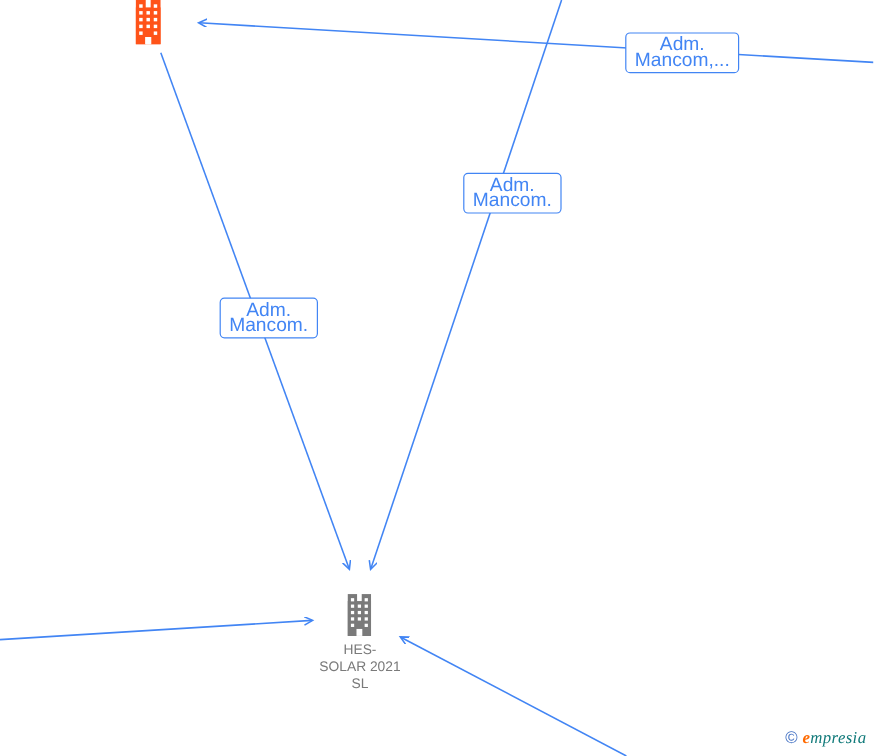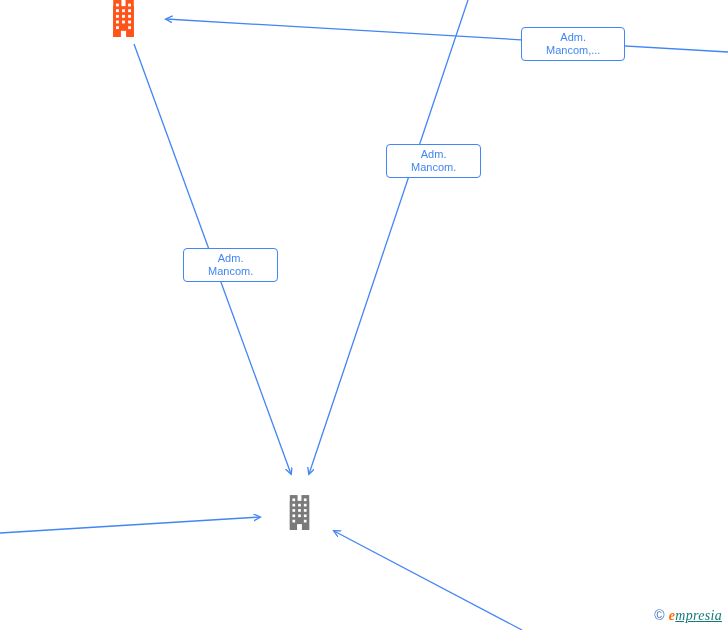--- a/index.html
+++ b/index.html
@@ -18,36 +18,36 @@
     position:absolute;left:250px;top:535px;width:100px;
     text-align:center;color:#7a7a7a;font-size:11.5px;line-height:14px;
     z-index:3;cursor:pointer;
   }
   .edge-label{
     position:absolute;z-index:3;
     background:#ffffff;
     border:1px solid #4285F4;
     border-radius:4px;
     color:#4285F4;
-    font-size:11px;line-height:13px;
-    padding:3px 24px;
+    font-size:16px;line-height:13px;
+    padding:3px 7px;
     text-align:center;
     white-space:nowrap;
   }
   .edge-label-1{left:521px;top:27px;}
   .edge-label-2{left:386px;top:144px;}
   .edge-label-3{left:183px;top:248px;}
   .watermark{
     position:absolute;right:6px;bottom:6px;z-index:3;
     font-size:14px;letter-spacing:0.3px;cursor:pointer;
     font-family:"Liberation Serif", serif;
   }
   .wm-copy{color:#4472C4;font-family:"Liberation Sans", sans-serif;}
   .wm-initial{color:#FF6A00;font-style:italic;font-weight:bold;}
-  .wm-rest{color:#117A7A;font-style:italic;text-decoration:underline;}
+  .wm-rest{color:#117A7A;font-style:italic;}
 </style>
 </head>
 <body>
 
 <div class="canvas">
 
   <svg class="edges" width="728" height="630" viewBox="0 0 728 630">
     <defs>
       <marker id="arr" markerWidth="10" markerHeight="10" refX="6.5" refY="3.5" orient="auto" markerUnits="userSpaceOnUse">
         <path d="M0,0 L7,3.5 L0,7" fill="none" stroke="#4285F4" stroke-width="1.3"></path>
@@ -99,20 +99,25 @@
       <rect x="20.5" y="14.5" width="2.8" height="2.8" fill="#fff"></rect>
       <rect x="8.7" y="20" width="2.8" height="2.8" fill="#fff"></rect>
       <rect x="14.6" y="20" width="2.8" height="2.8" fill="#fff"></rect>
       <rect x="20.5" y="20" width="2.8" height="2.8" fill="#fff"></rect>
       <rect x="8.7" y="25.5" width="2.8" height="2.8" fill="#fff"></rect>
       <rect x="20.5" y="25.5" width="2.8" height="2.8" fill="#fff"></rect>
       <rect x="13.5" y="30" width="5" height="6" fill="#fff"></rect>
     </svg>
   </div>
 
+  <div class="company-label">
+    <div>HES-</div>
+    <div>SOLAR 2021</div>
+    <div>SL</div>
+  </div>
 
   <div class="edge-label edge-label-1">
     <div>Adm.</div>
     <div>Mancom,...</div>
   </div>
   <div class="edge-label edge-label-2">
     <div>Adm.</div>
     <div>Mancom.</div>
   </div>
   <div class="edge-label edge-label-3">

